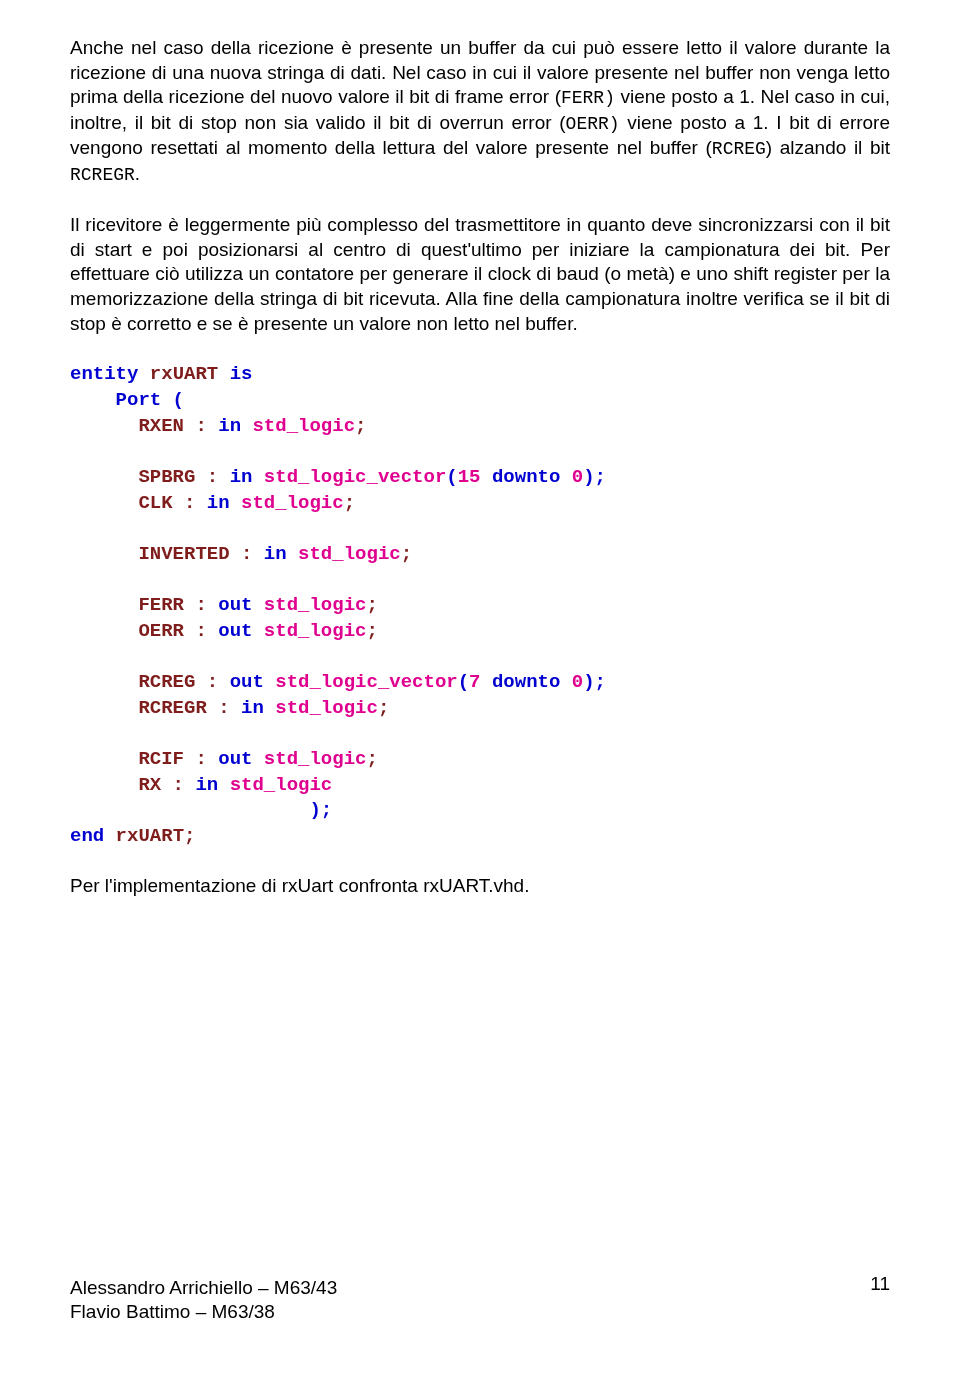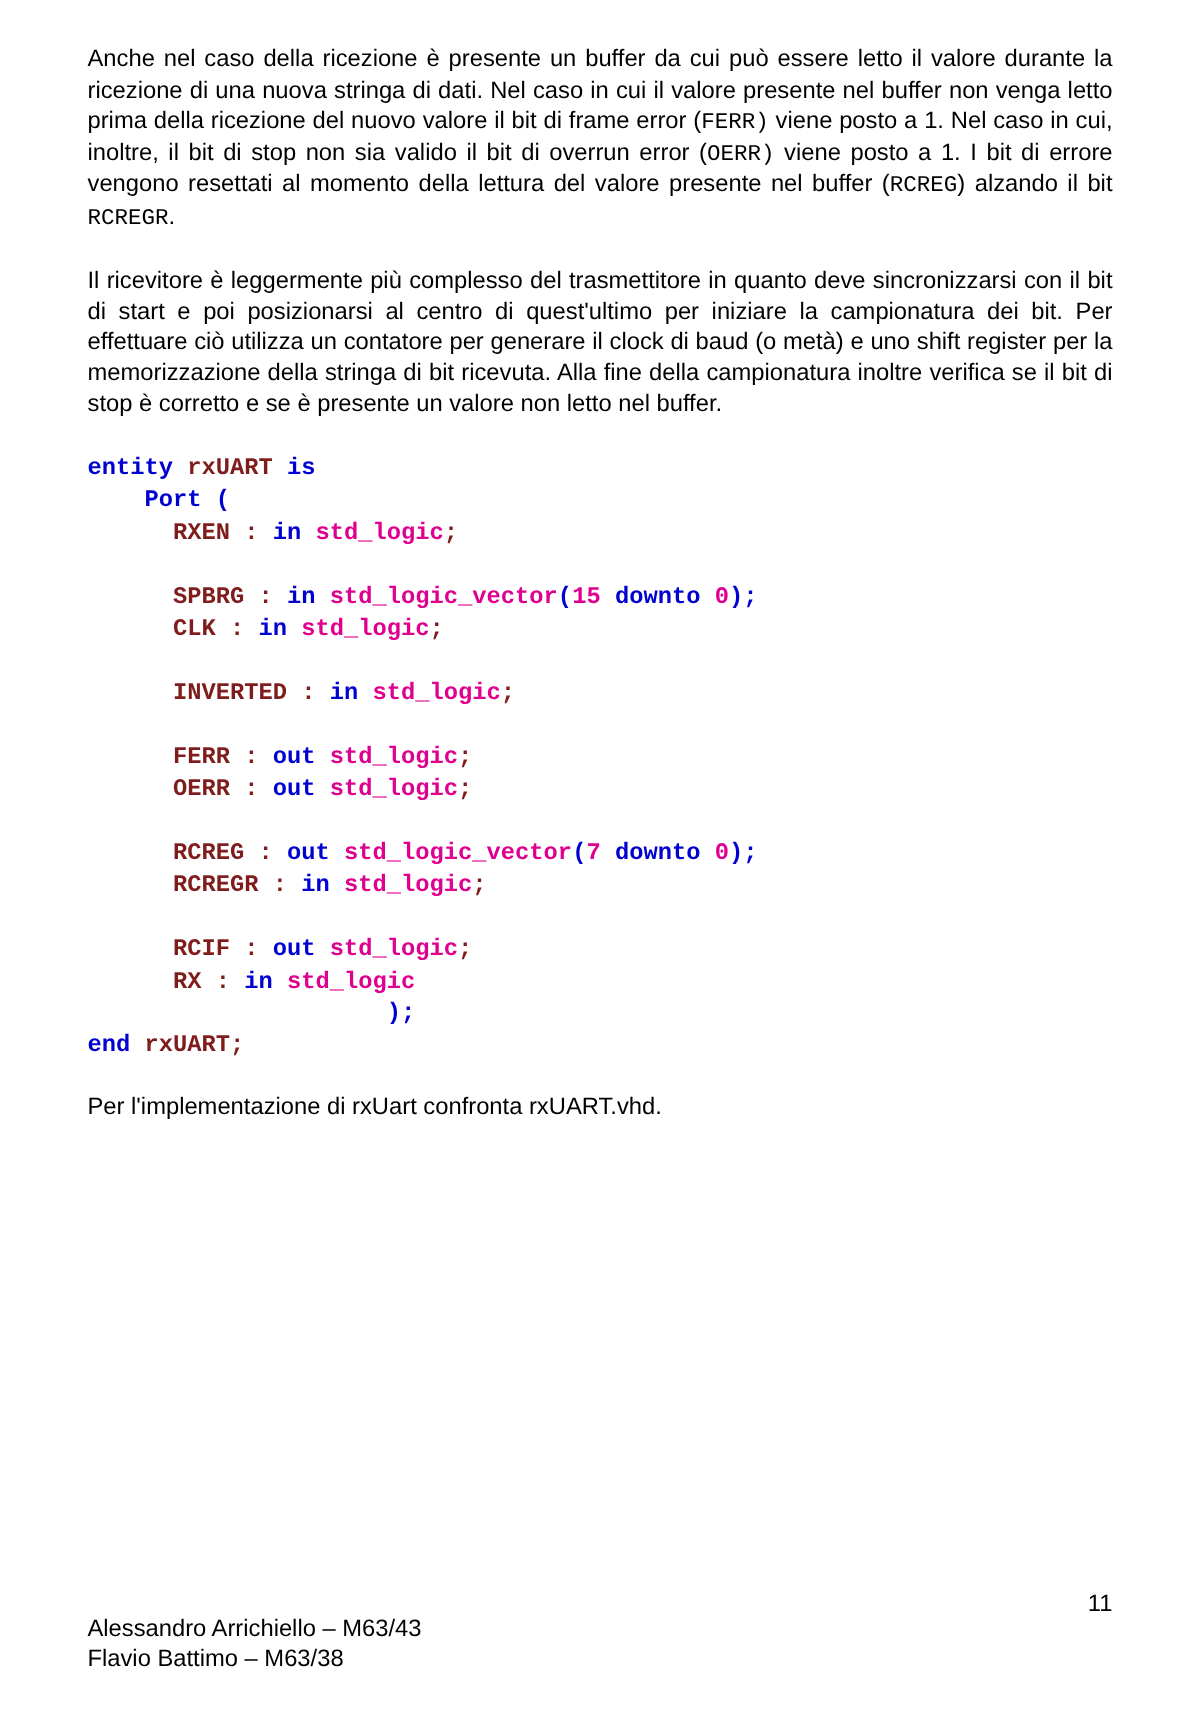--- a/index.html
+++ b/index.html
@@ -35,21 +35,21 @@
   }
   .codeblock .kw{color:#0000d0;}
   .codeblock .id{color:#7f1d1d;}
   .codeblock .ty{color:#e00090;text-align:right;}
   .codeblock .num{color:#e00090;text-align:center;}
   .after{
     margin-top:24px;
   }
   .footer{
     position:absolute;
-    bottom:40px;
+    bottom:56px;
     left:70px;
     font-size:19px;
   }
   .page-num{
     position:absolute;
     bottom:84px;
     right:70px;
     font-size:19px;
   }
 </style>

